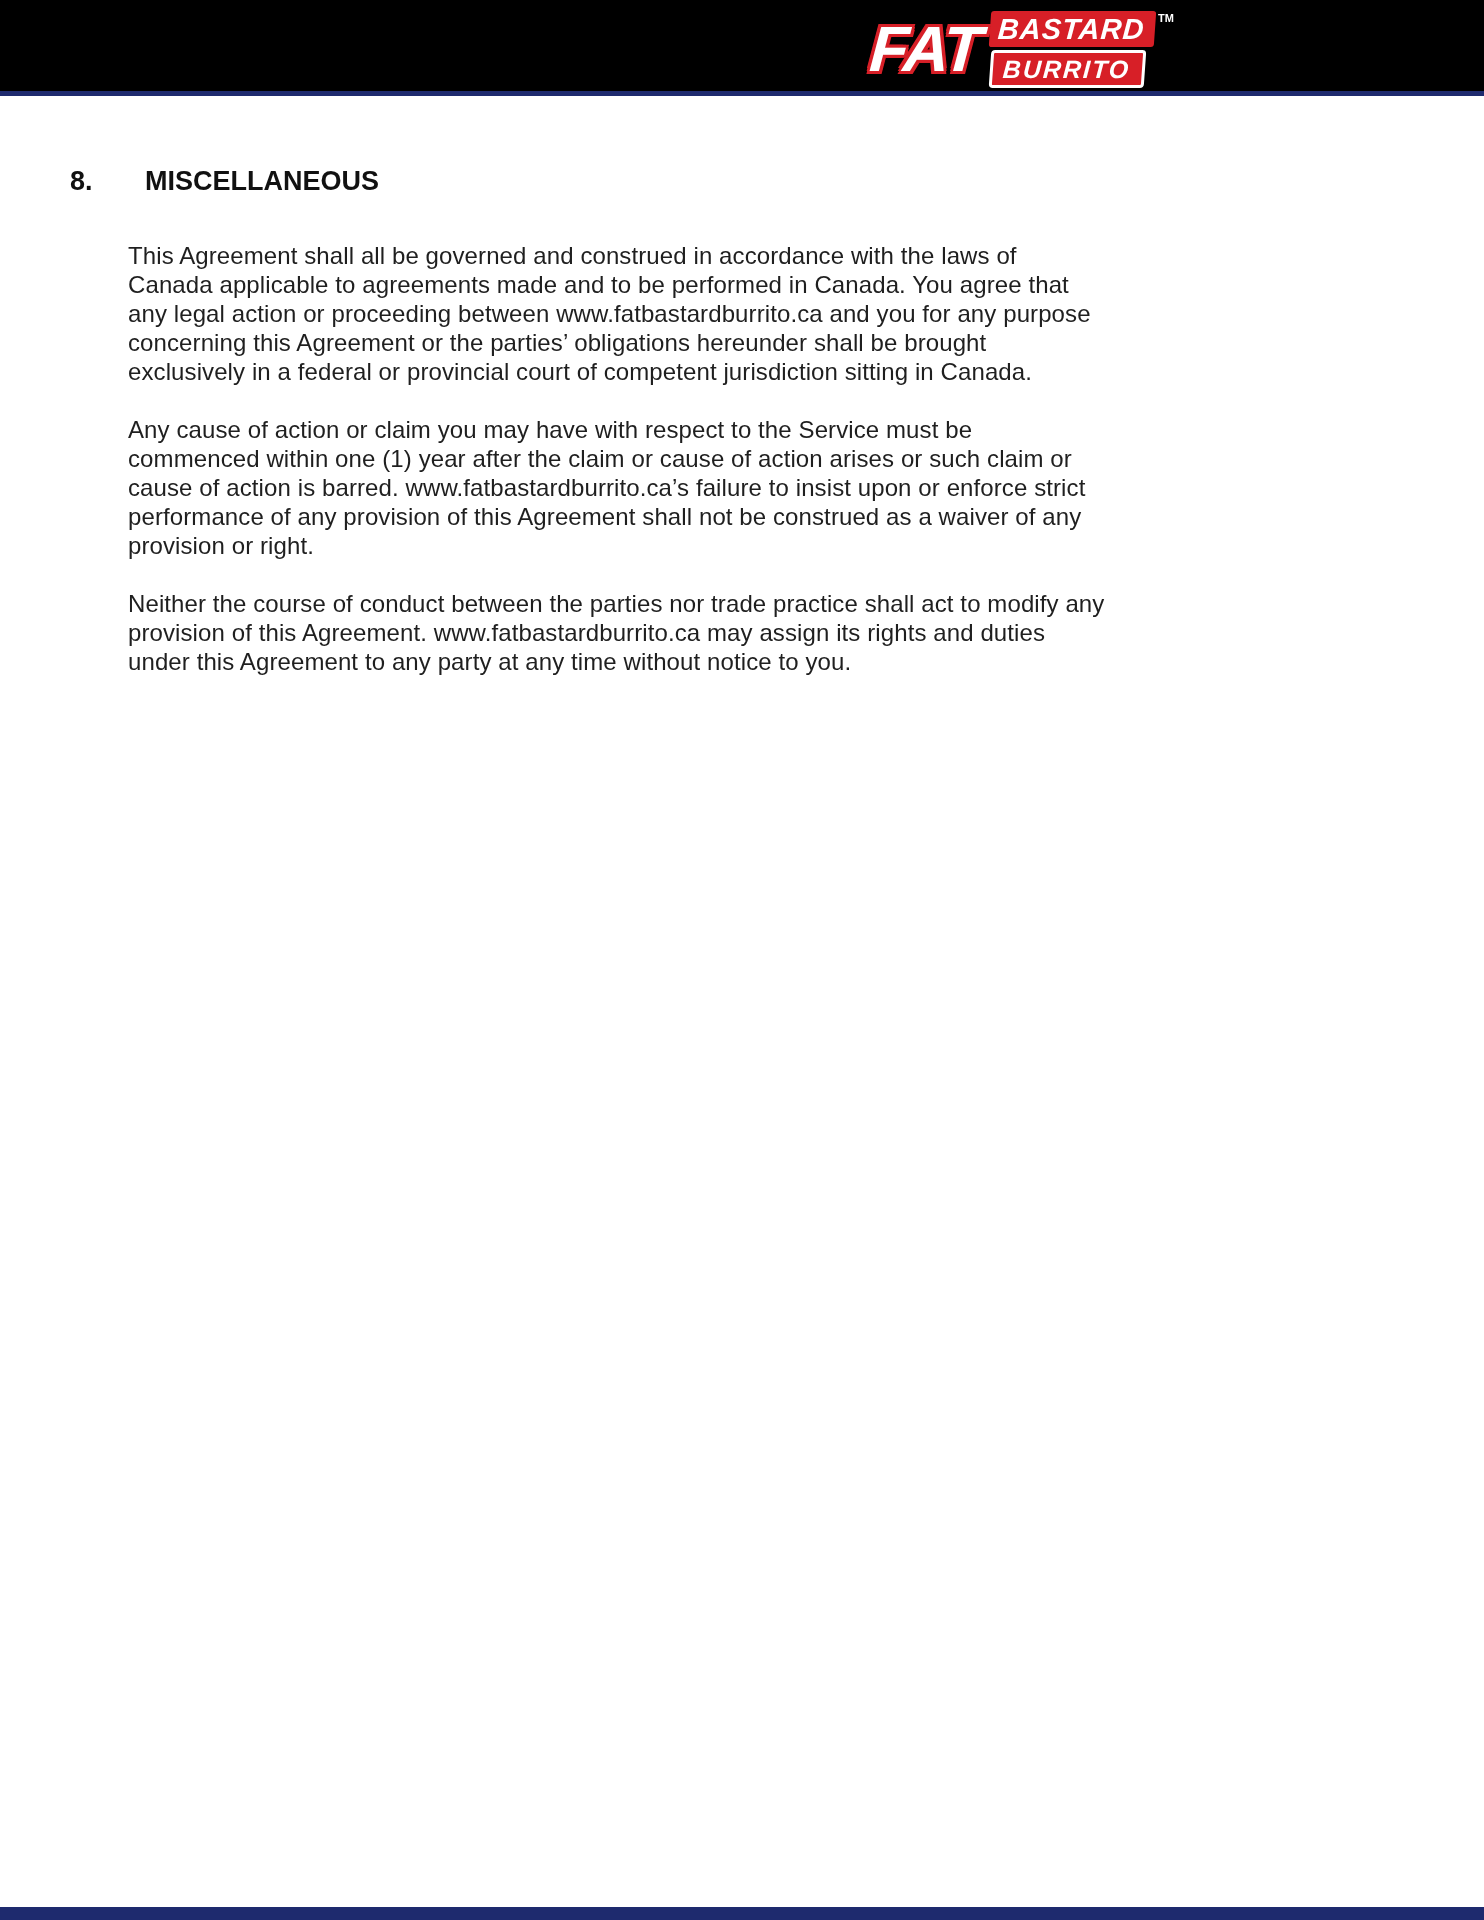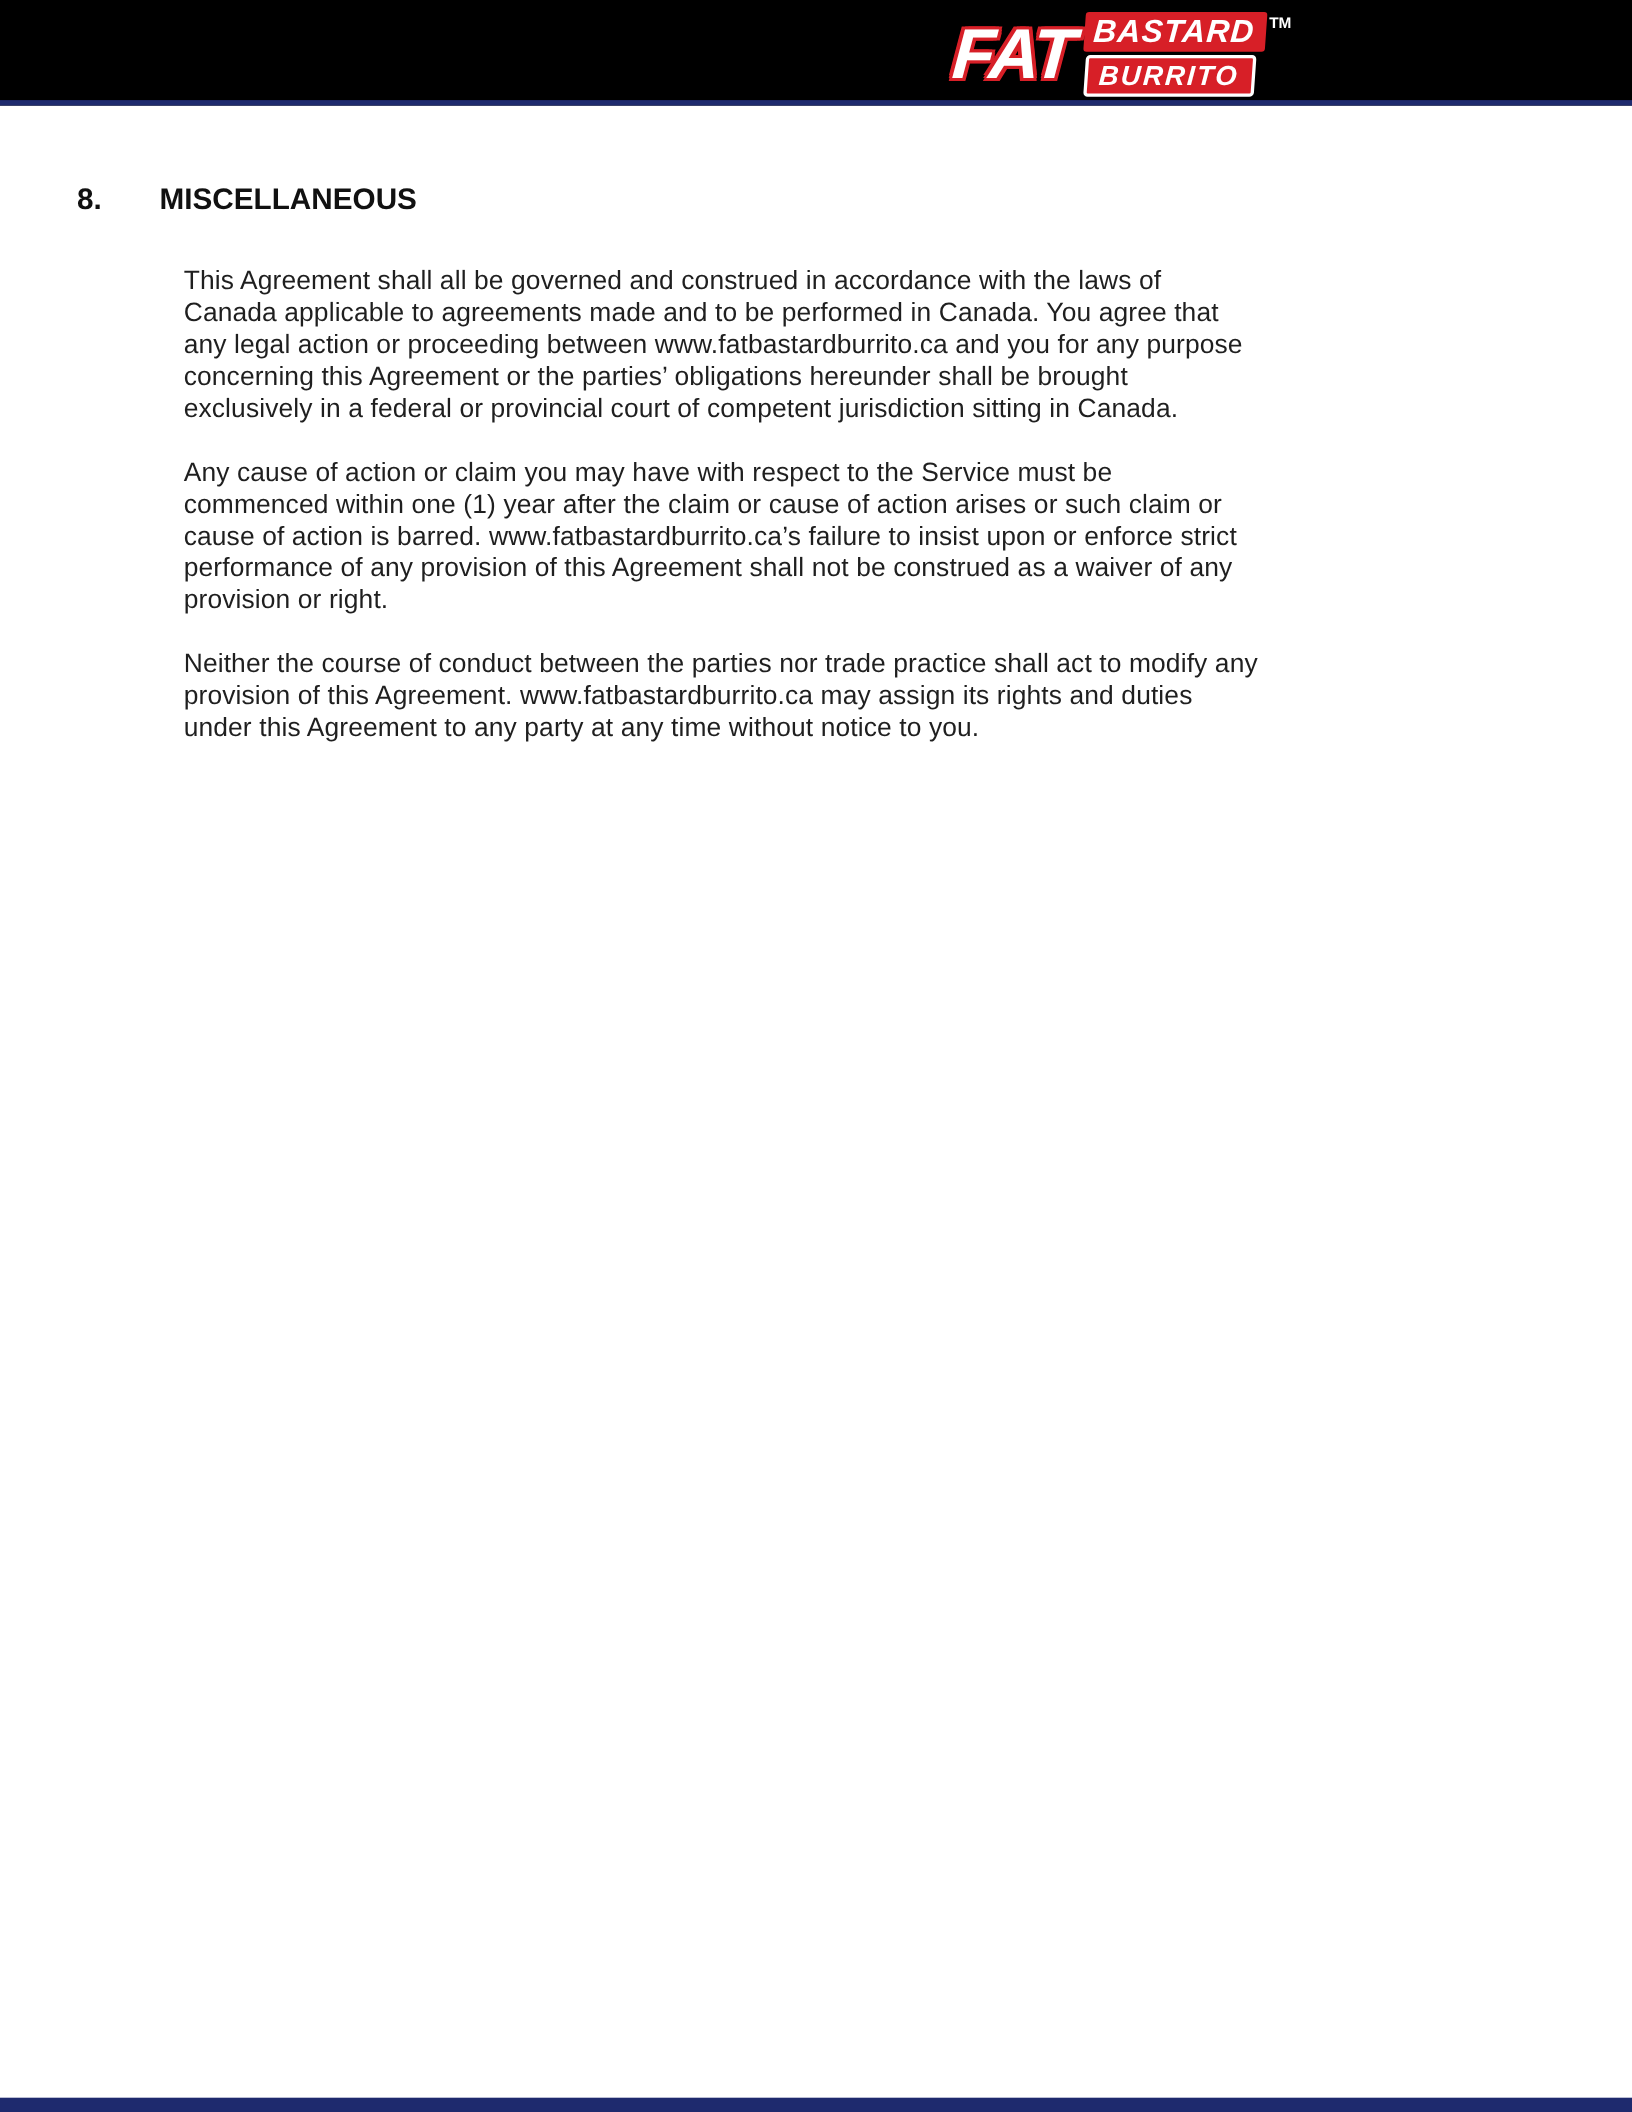--- a/index.html
+++ b/index.html
@@ -81,21 +81,21 @@
     line-height: 1;
     letter-spacing: 2px;
     padding: 4px 12px 3px 10px;
     border: 3px solid #ffffff;
     border-radius: 4px;
     transform: skewX(-4deg);
   }
 
   .logo .tm {
     color: #ffffff;
-    font-size: 14px;
+    font-size: 11px;
     font-weight: 700;
     align-self: flex-start;
     margin-left: 3px;
     margin-top: 2px;
   }
 
   
   .doc {
     position: absolute;
     top: 101px;
@@ -113,21 +113,21 @@
     color: #111111;
     margin-bottom: 44px;
   }
 
   .section-heading .num {
     width: 75px;
     flex: 0 0 75px;
   }
 
   .paragraphs {
-    margin-left: 97px;
+    margin-left: 58px;
     max-width: 980px;
     font-size: 24px;
     line-height: 29px;
     color: #1f1f1f;
   }
 
   .paragraphs p {
     margin: 0 0 29px 0;
     letter-spacing: 0.1px;
   }

